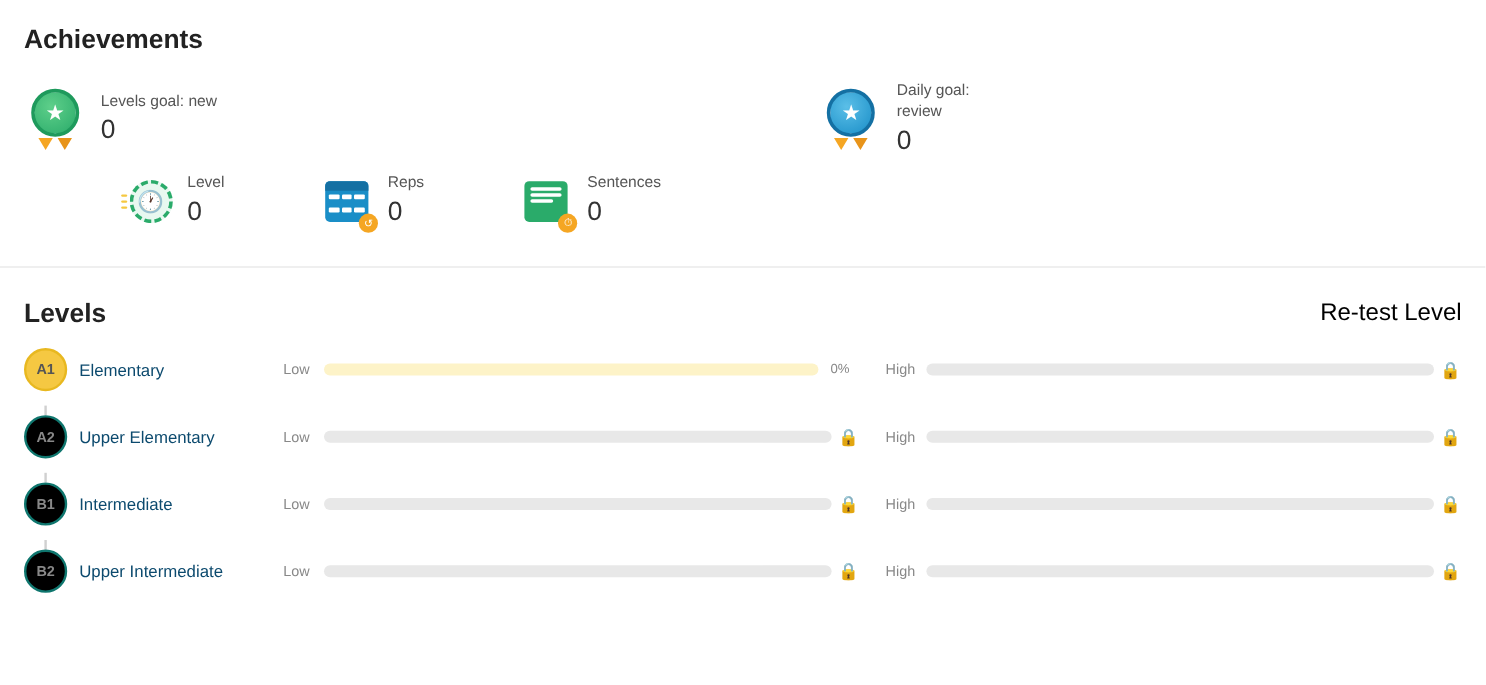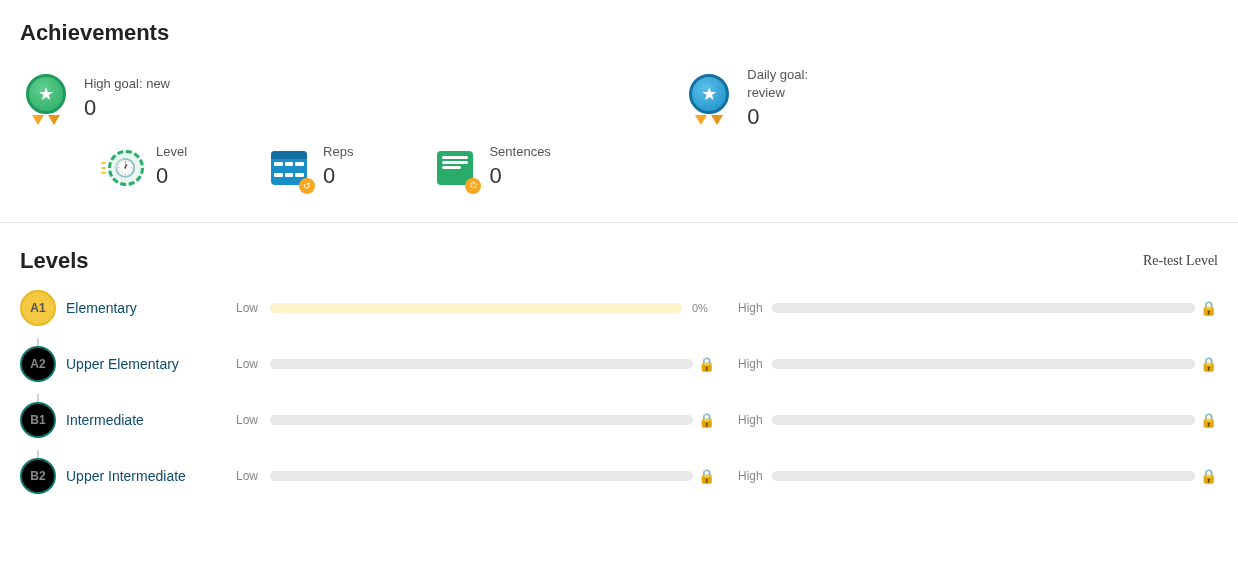--- a/index.html
+++ b/index.html
@@ -92,21 +92,21 @@
       display: flex; align-items: center; justify-content: center;
       color: #fff; font-size: 9px;
     }
 
     .divider { height: 1px; background: #e5e5e5; margin: 10px 0; }
 
     
     .levels-section { padding: 15px 20px 20px 20px; }
     .levels-header { display: flex; align-items: center; justify-content: space-between; margin-bottom: 16px; gap: 24px; }
     .levels-title { font-size: 22px; font-weight: bold; color: #222; }
-    .retest-link { color: #404040; font-size: 14px; text-decoration: none; cursor: pointer; font-family: Liberation Serif, serif; }
+    .retest-link { color: #000000; font-size: 20px; text-decoration: none; cursor: pointer; }
 
     .level-row { display: flex; align-items: center; margin-bottom: 12px; gap: 10px; }
     .level-badge {
       width: 36px; height: 36px; border-radius: 50%;
       display: flex; align-items: center; justify-content: center;
       font-size: 12px; font-weight: bold;
       flex-shrink: 0;
     }
     .badge-gold { background: #f5c842; color: #555; border: 2px solid #e8b820; }
     .badge-gray { background: #000000; color: #888; border: 2px solid #0f766e; }
@@ -138,21 +138,21 @@
             <div class="circle">
                 <span class="star">★</span>
               </div>
             <div style="display:flex;gap:4px;margin-top:1px;">
               <div style="width:0;height:0;border-left:6px solid transparent;border-right:6px solid transparent;border-top:10px solid #f5a623;"></div>
               <div style="width:0;height:0;border-left:6px solid transparent;border-right:6px solid transparent;border-top:10px solid #e8941a;"></div>
             </div>
           </div>
         </div>
         <div class="achievement-text">
-          <div class="achievement-label">High goal: new</div>
+          <div class="achievement-label">Levels goal: new</div>
           <div class="achievement-value">0</div>
         </div>
       </div>
 
       <div style="flex:1;"></div>
 
       <div class="achievement-item" style="margin-right:400px;">
         <div class="achievement-icon">
           <div class="medal-blue">
             <div class="circle">

